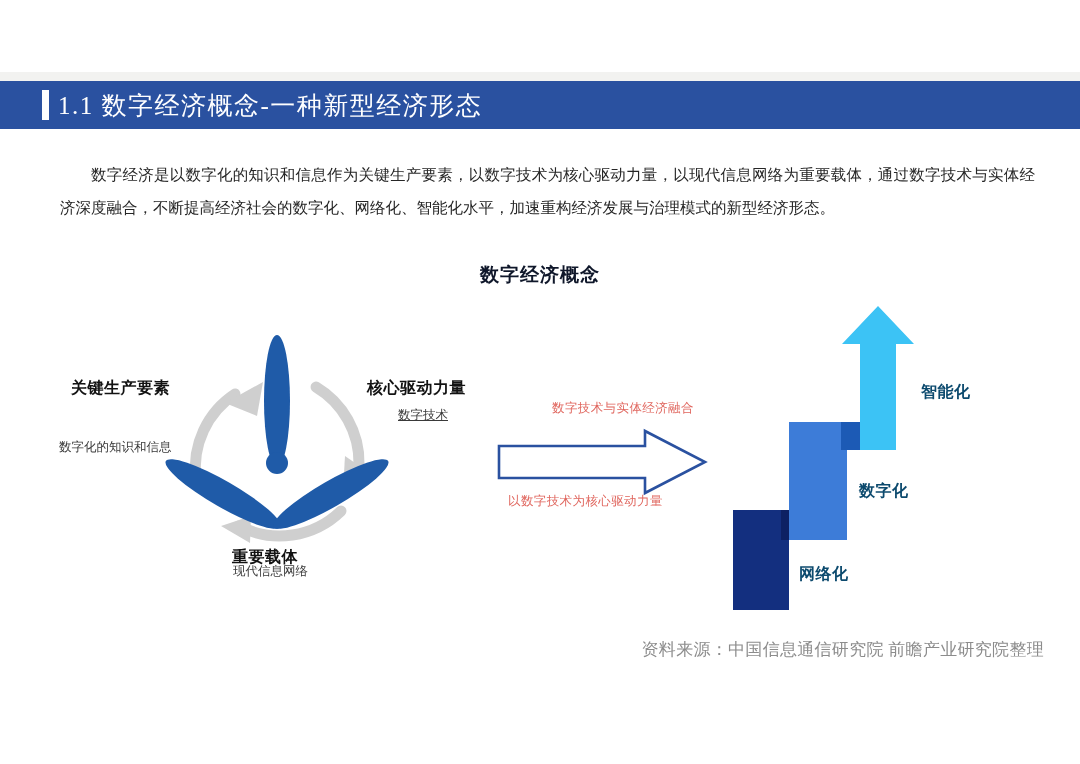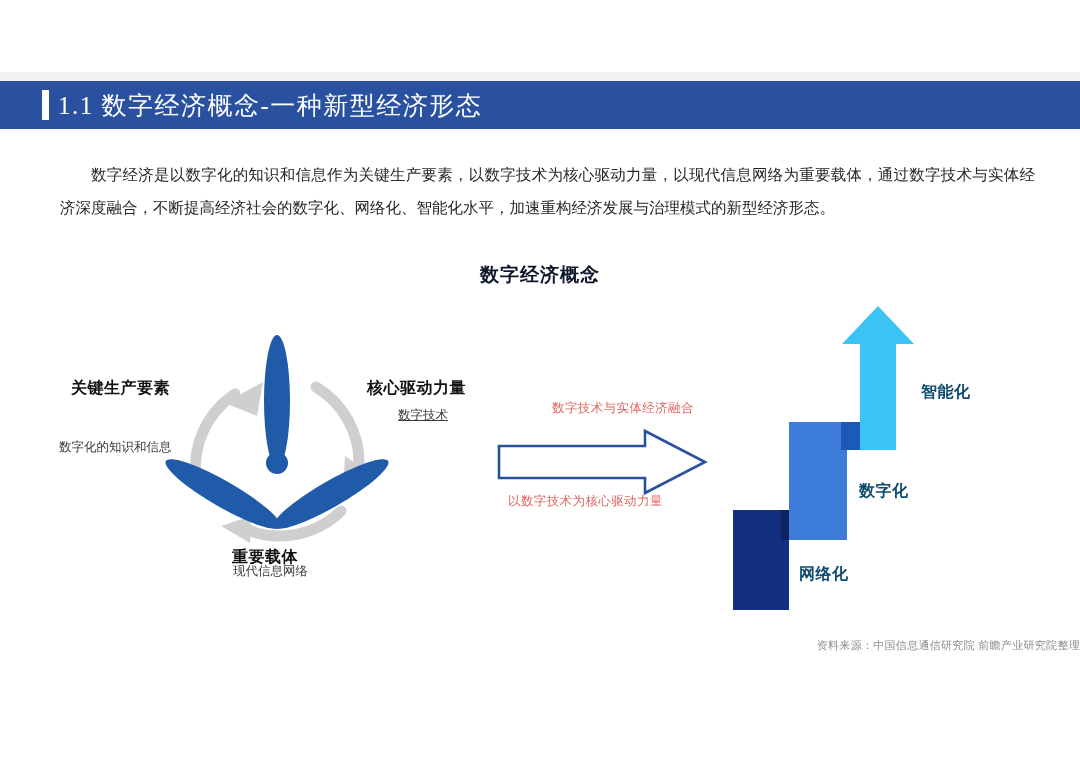--- a/index.html
+++ b/index.html
@@ -163,25 +163,24 @@
   .lbl-digital { left: 856px; top: 181px; }
   .lbl-network { left: 796px; top: 264px; }
 
   
   .source {
     position: absolute;
     left: 0;
     top: 638px;
     width: 1044px;
     text-align: right;
-    font-family: Liberation Sans, sans-serif;
-    font-size: 11px;
+    font-family: Liberation Serif, serif;
+    font-size: 17px;
     color: #8c8c8c;
     letter-spacing: 0.3px;
-    margin-left: 36px;
   }
 </style>
 </head>
 <body>
 
 <div class="top-strip"></div>
 
 <div class="header-bar">
   <div class="header-accent"></div>
   <div class="header-title">1.1  数字经济概念-一种新型经济形态</div>

